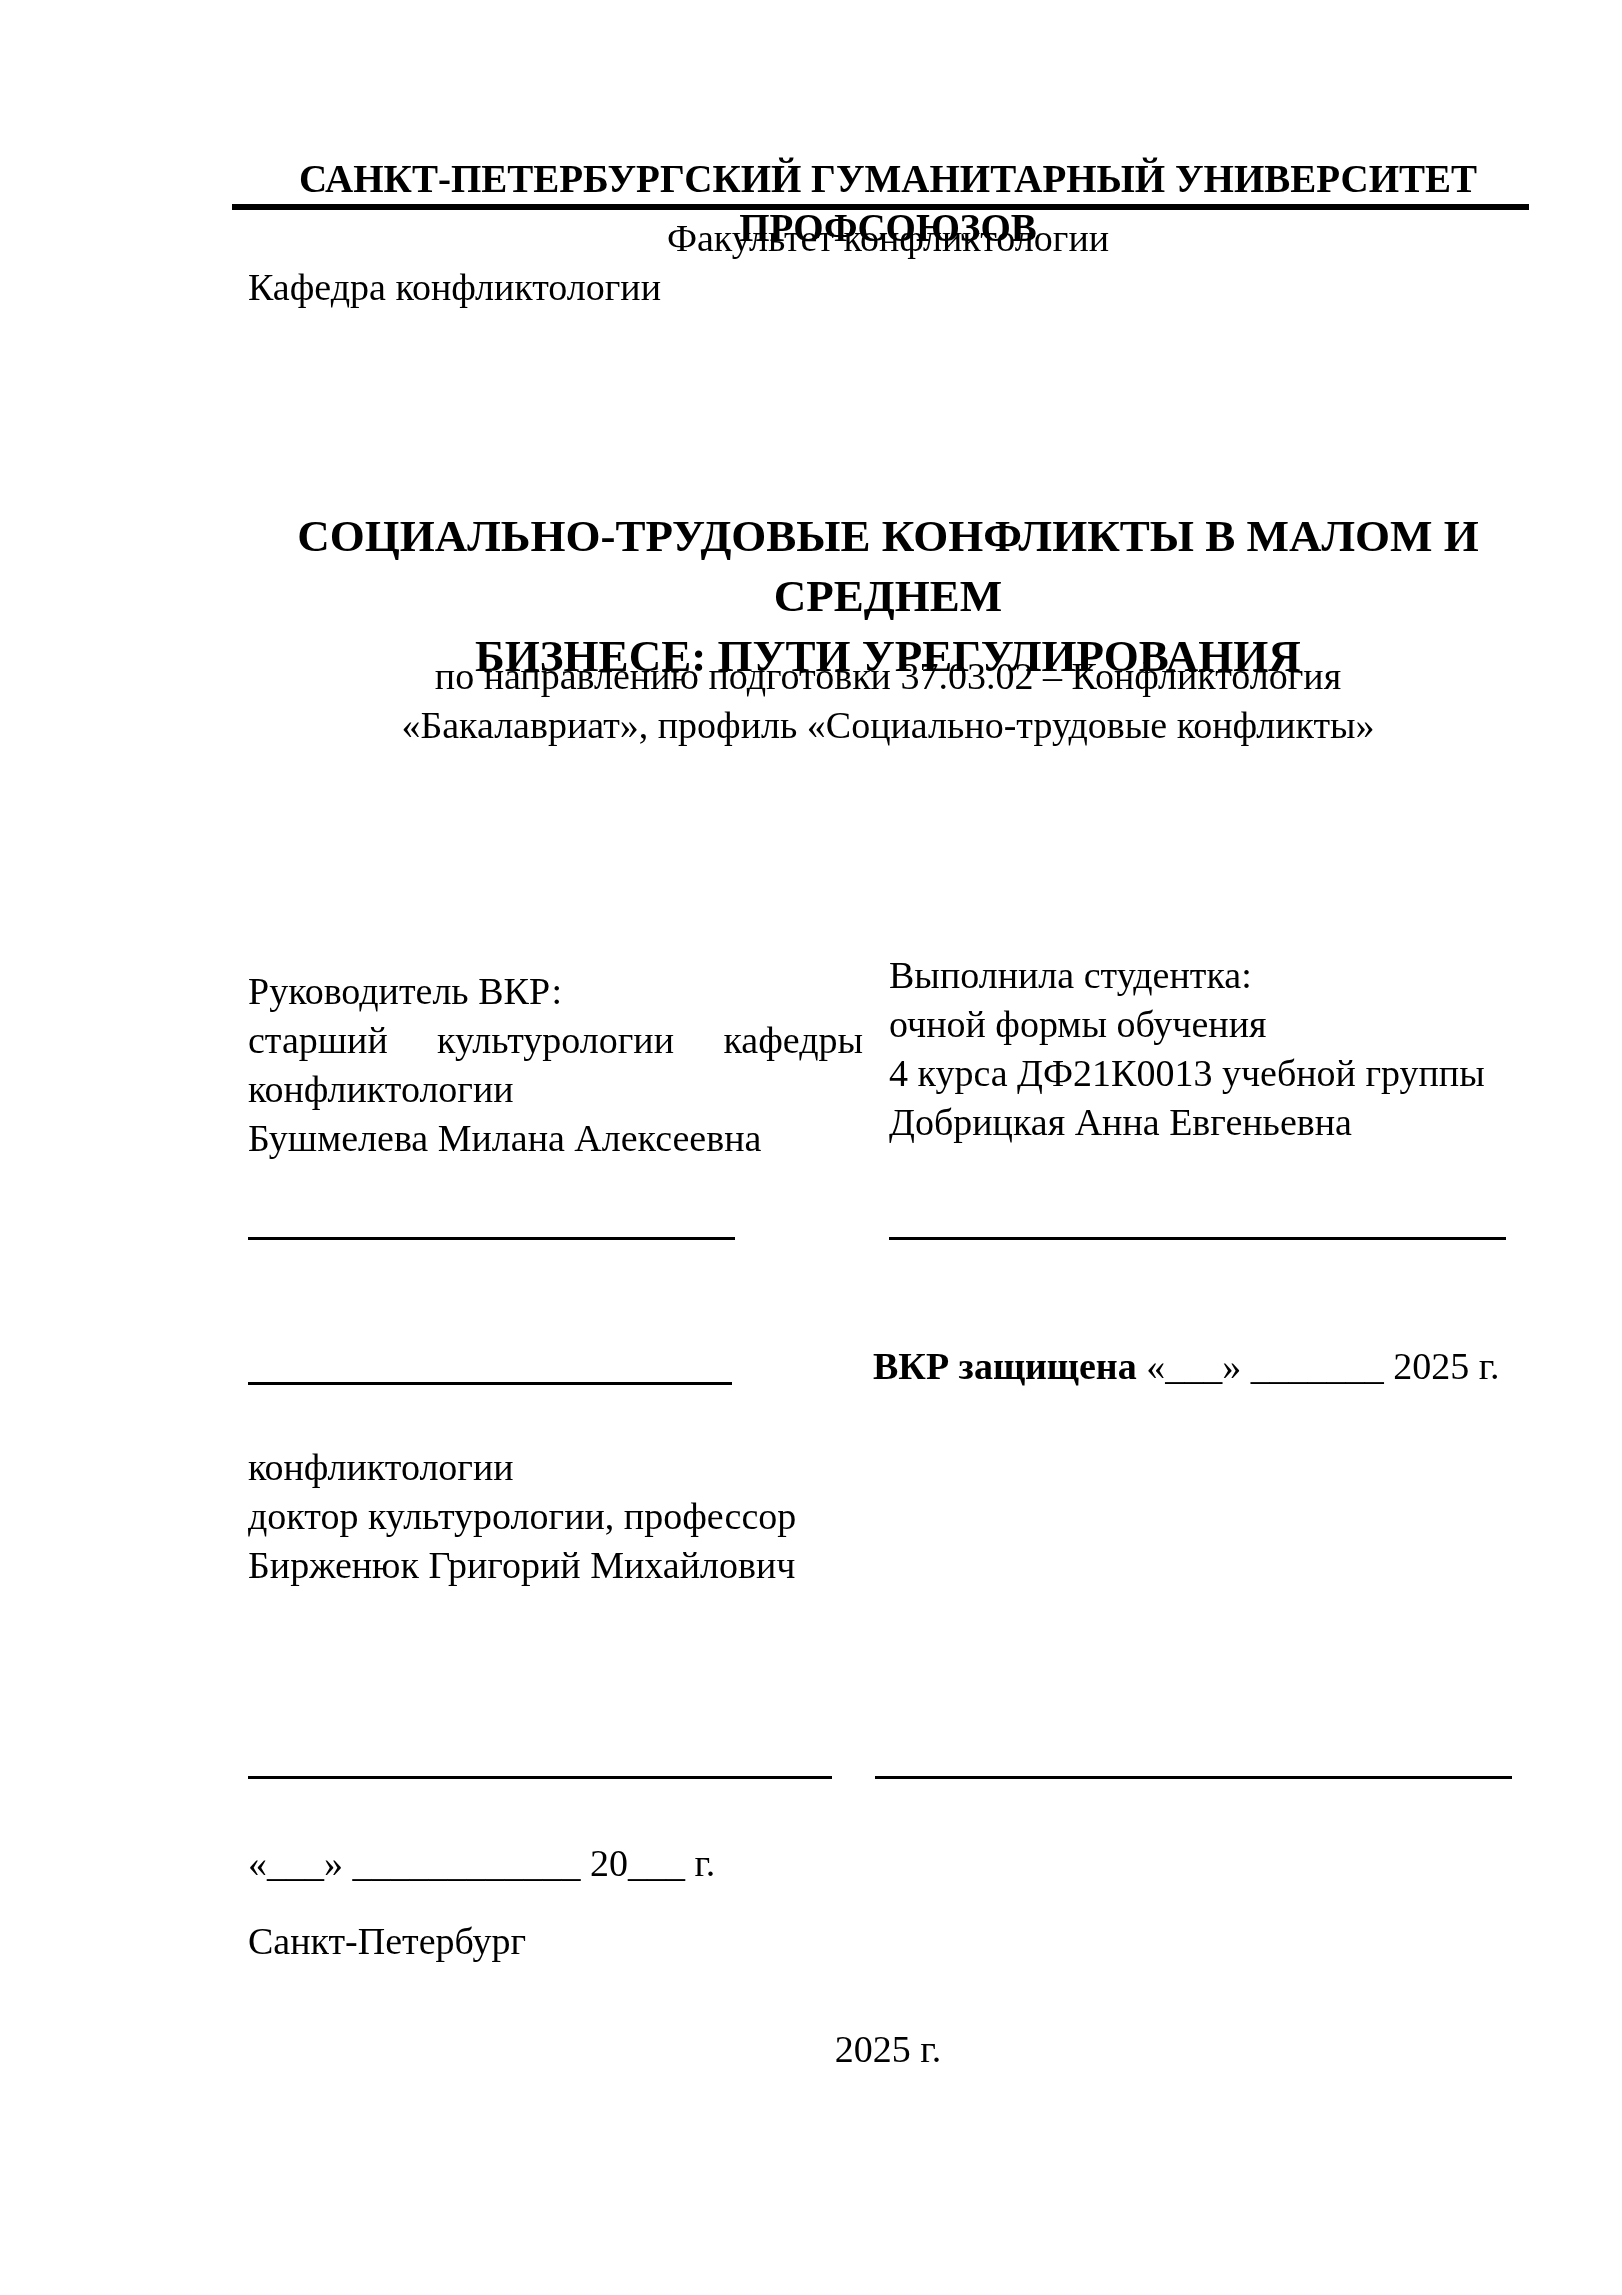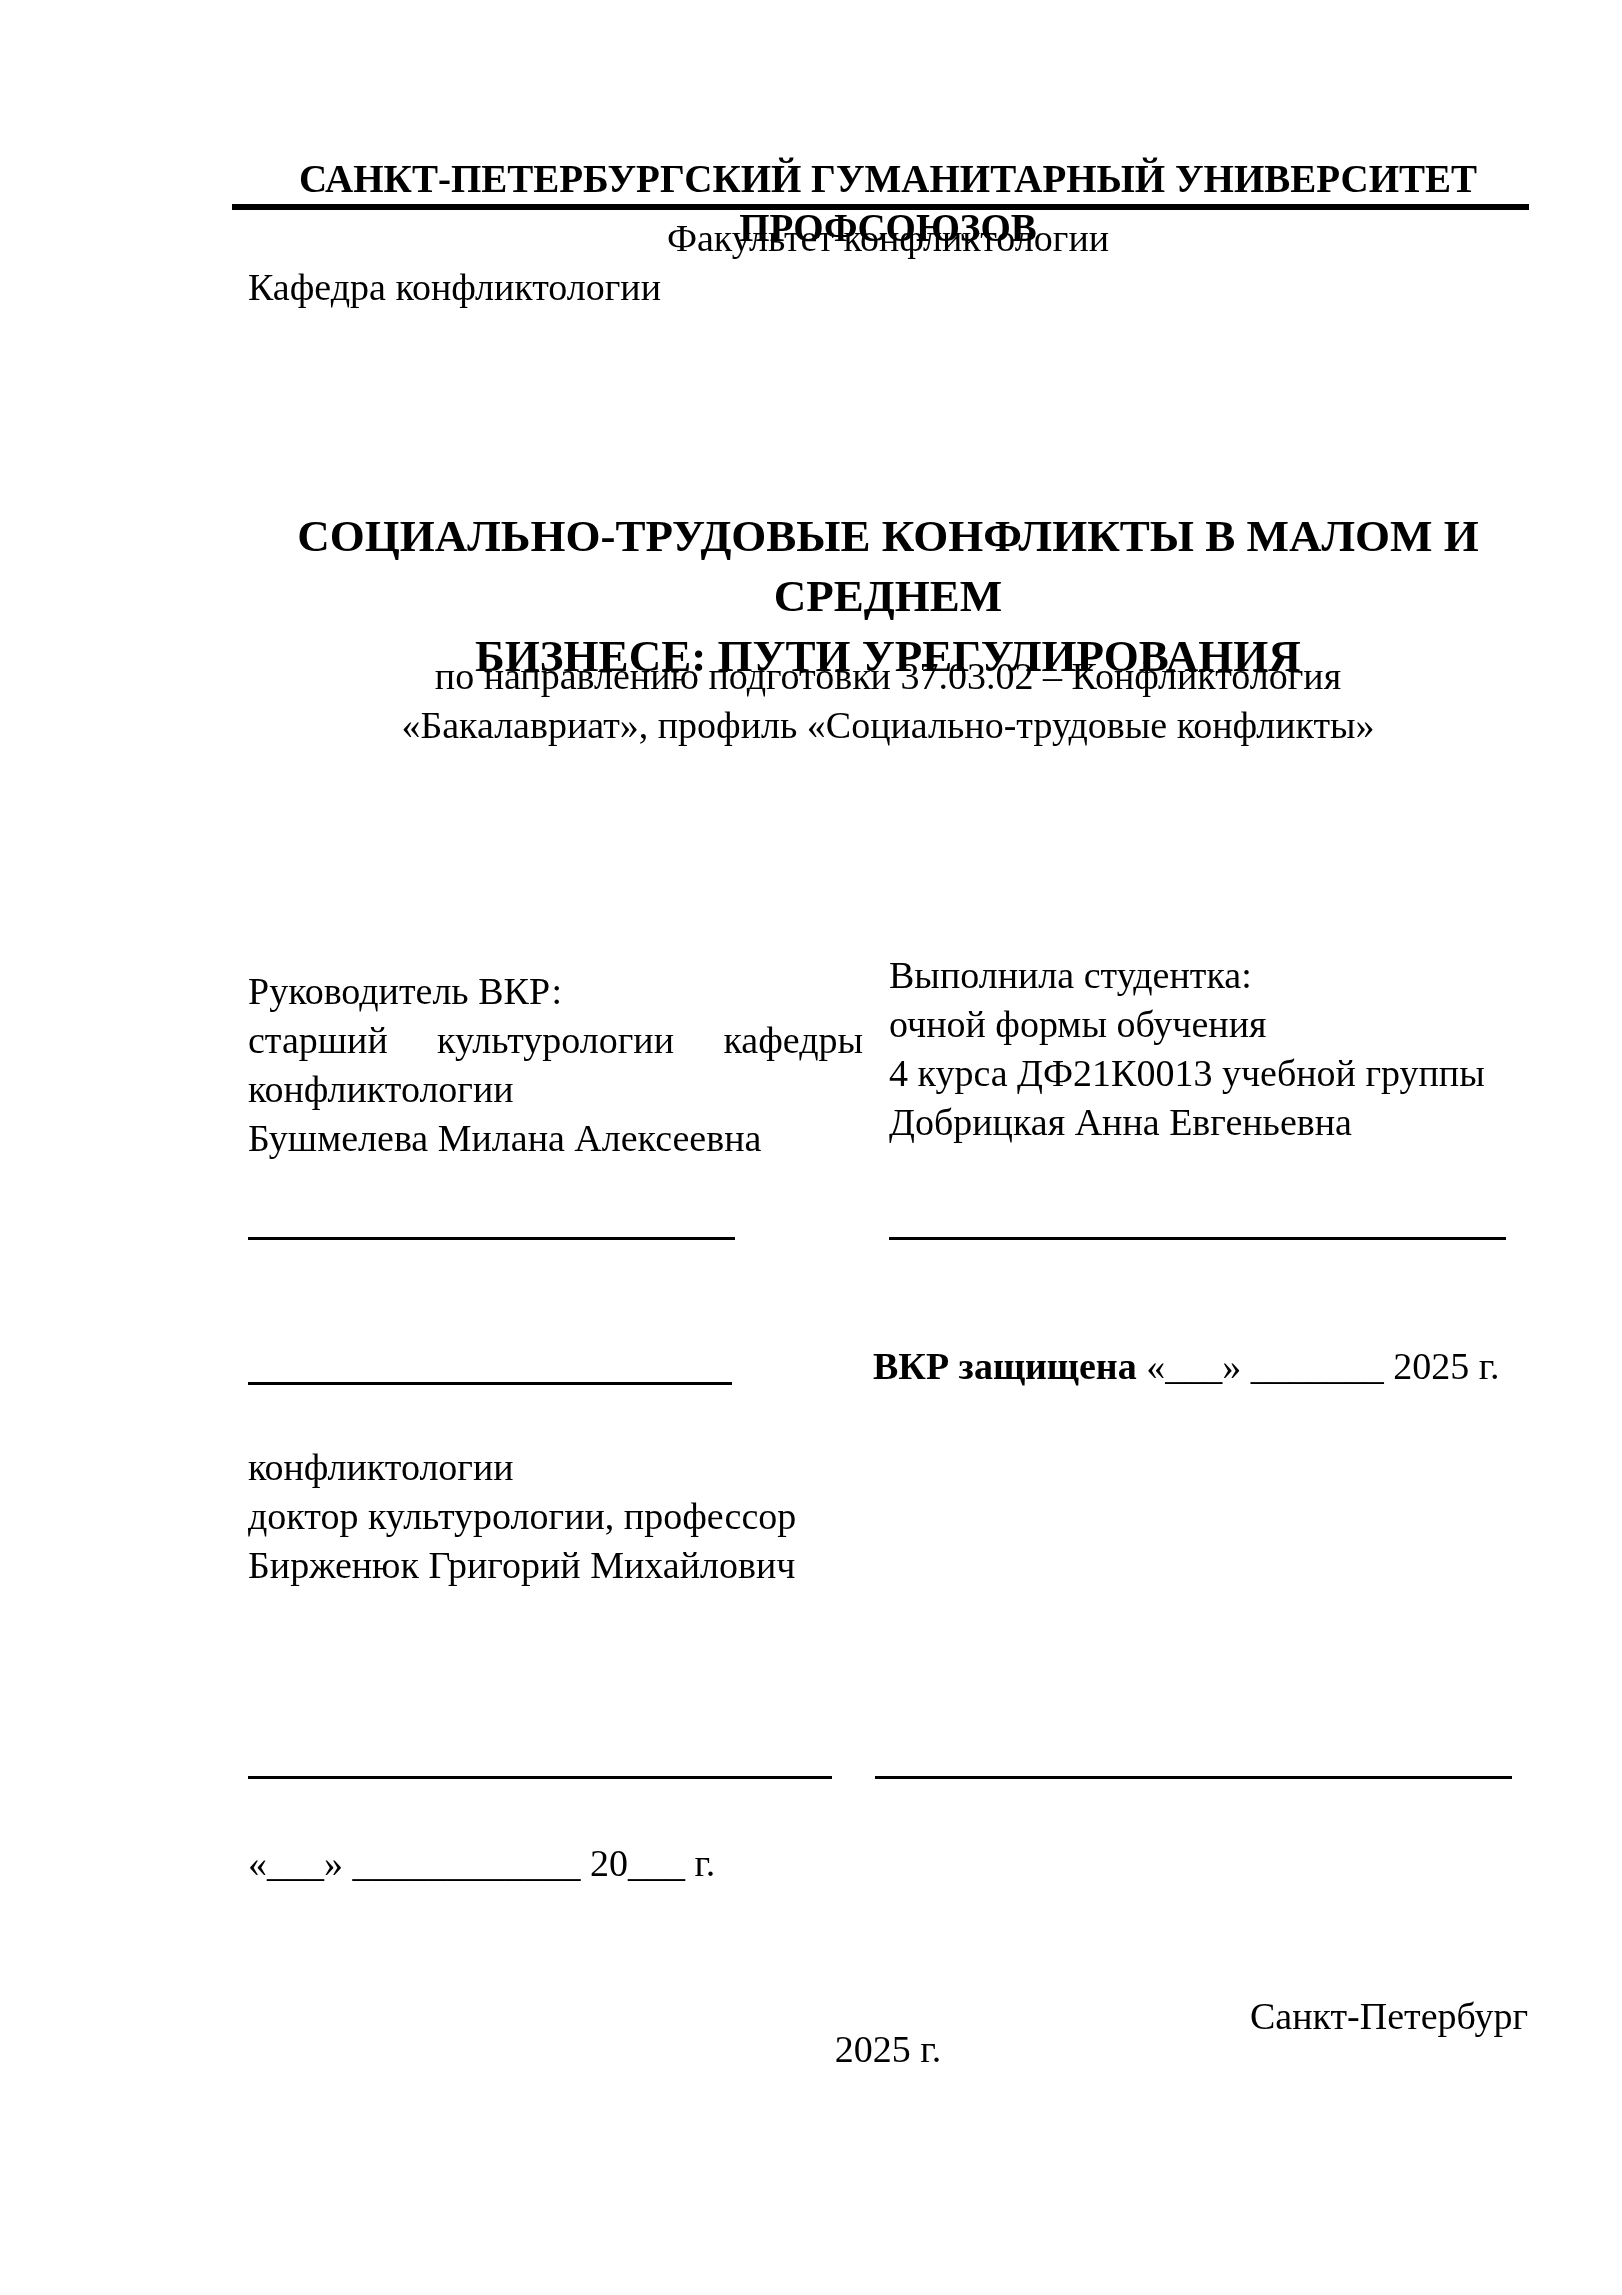--- a/index.html
+++ b/index.html
@@ -37,21 +37,21 @@
   .keep-space    { white-space: pre-wrap; }
   .bold          { font-weight: bold; }
 
   #head-dept     { left: 248px;  top: 1443px; width: 615px; }
   #defense       { left: 873px; top: 1443px; width: 675px; }
 
   #sig3-left     { left: 248px;  top: 1776px; width: 584px; }
   #sig3-right    { left: 875px; top: 1776px; width: 637px; }
 
   #date-line     { left: 248px;  top: 1839px; width: 864px; }
-  #city          { left: 248px;  top: 1992px; width: 1280px; text-align: right; }
+  #city          { left: 248px;  top: 1917px; width: 1280px; text-align: left; }
   #year          { left: 248px;  top: 2025px; width: 1280px; text-align: center; }
 </style>
 </head>
 <body>
 
 <div class="page">
 
   <div class="abs" id="org-name">САНКТ-ПЕТЕРБУРГСКИЙ ГУМАНИТАРНЫЙ УНИВЕРСИТЕТ ПРОФСОЮЗОВ</div>
   <div class="abs" id="header-rule"></div>
   <div class="abs" id="faculty">Факультет конфликтологии</div>

